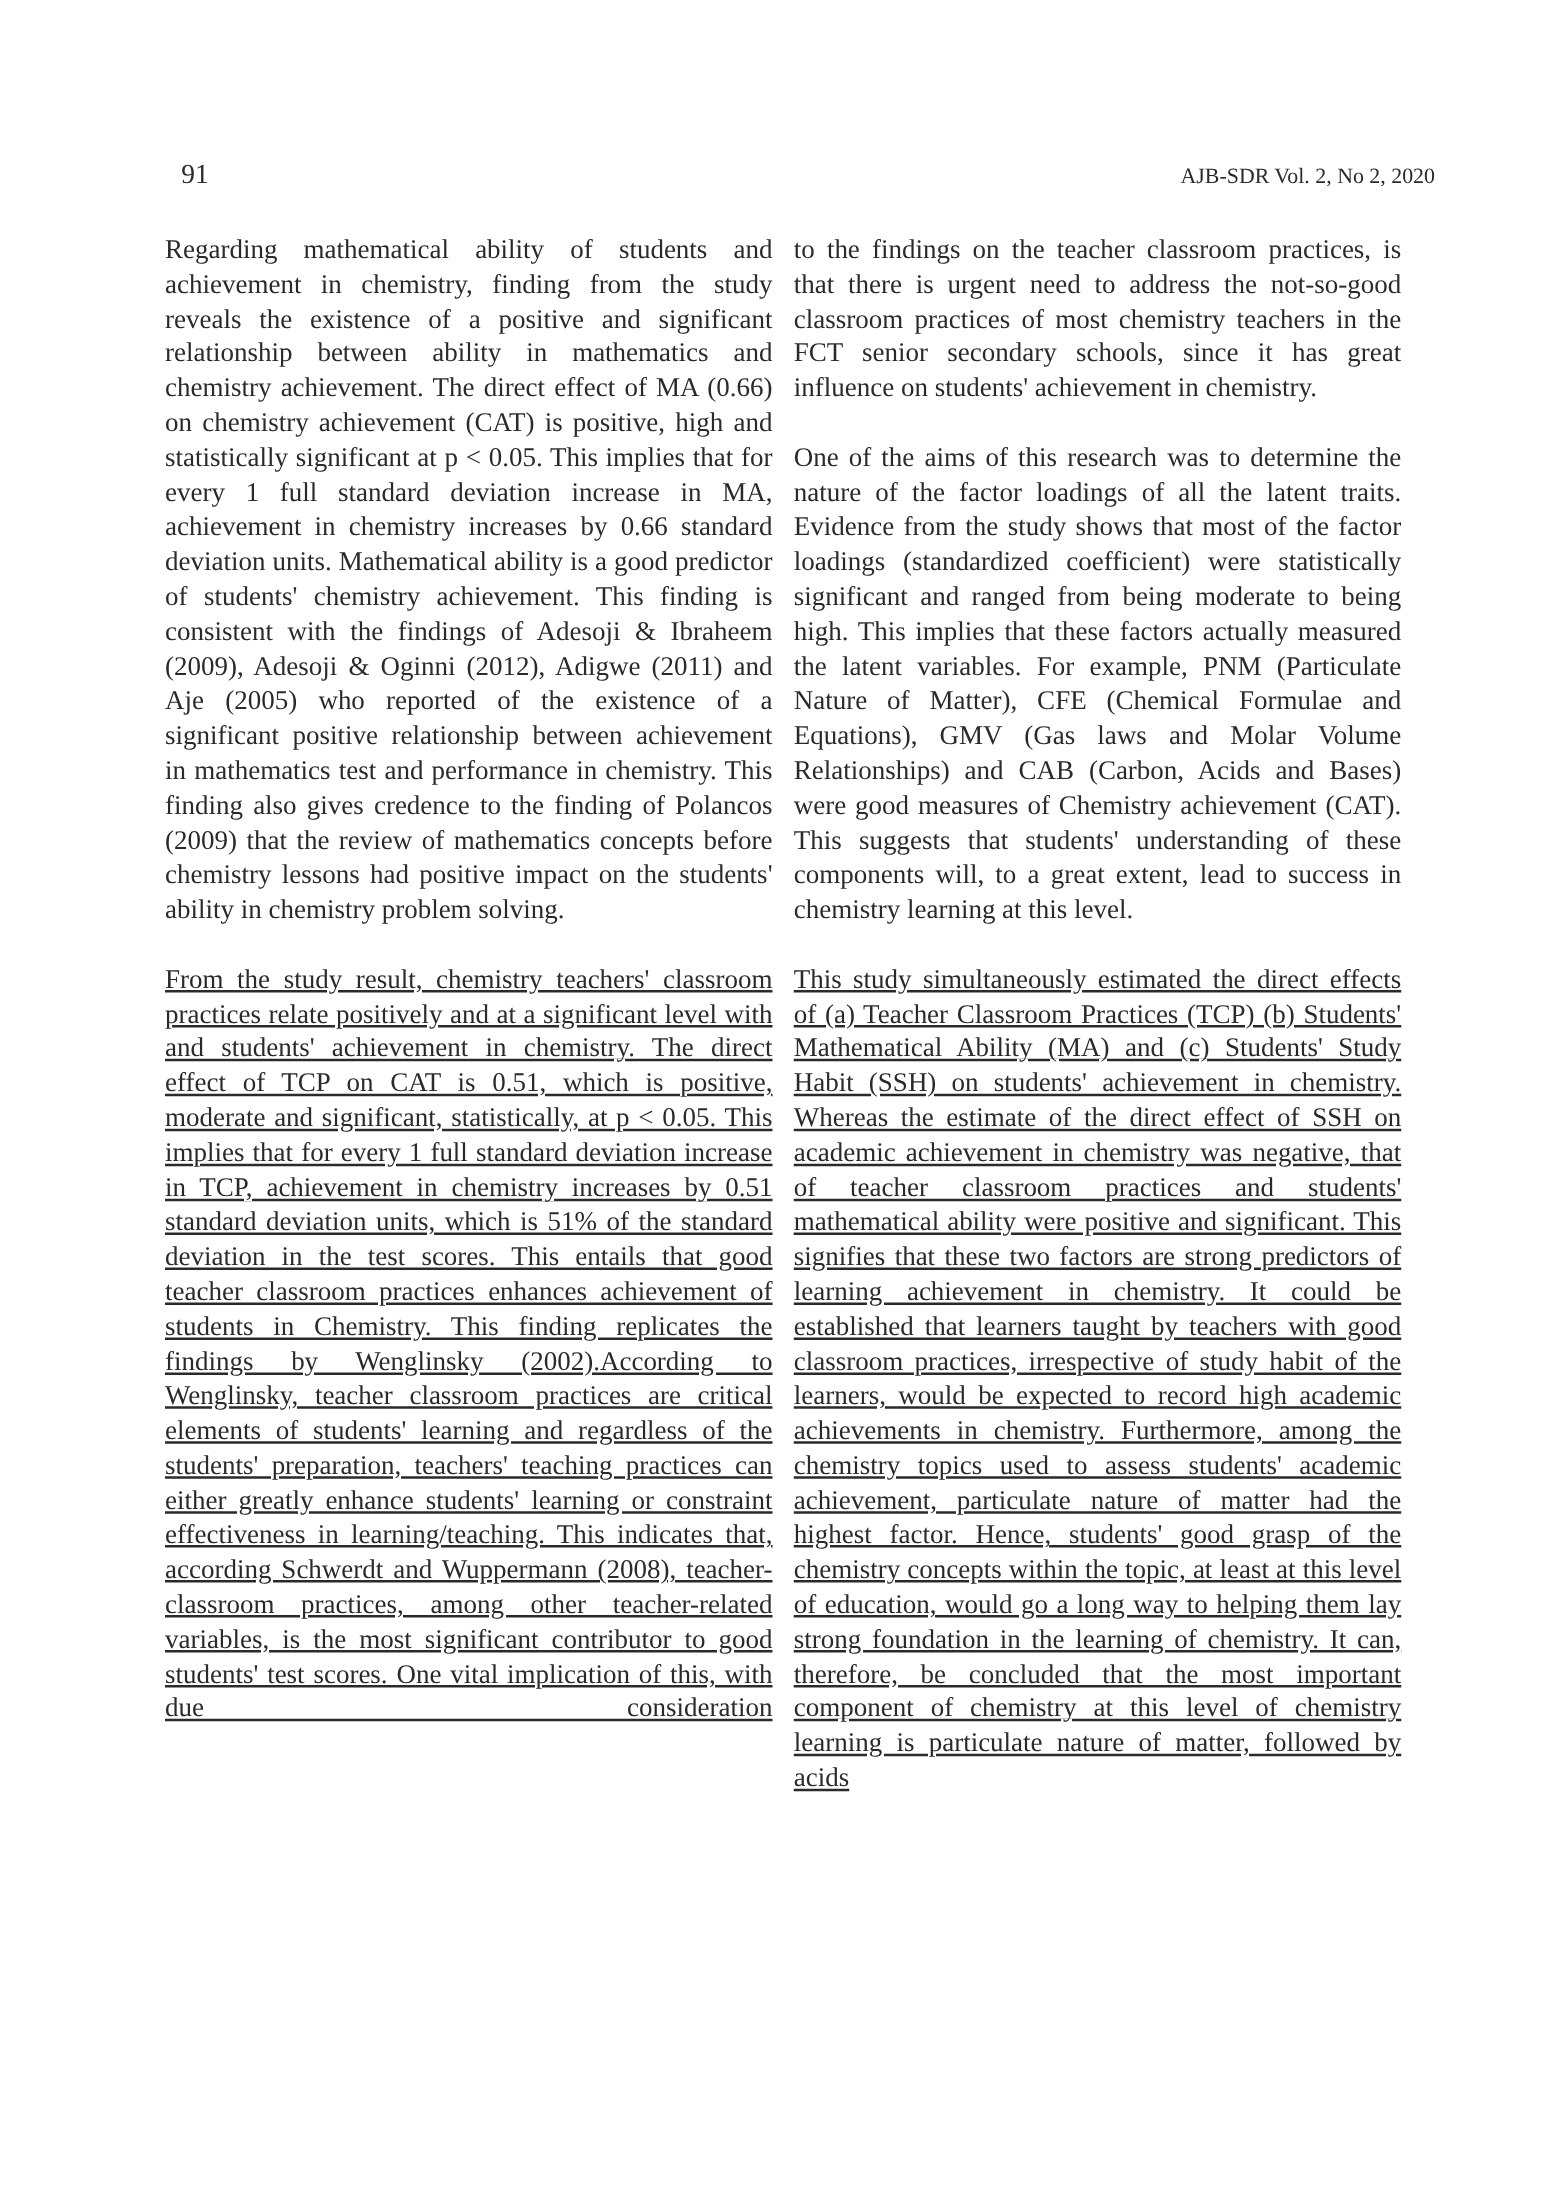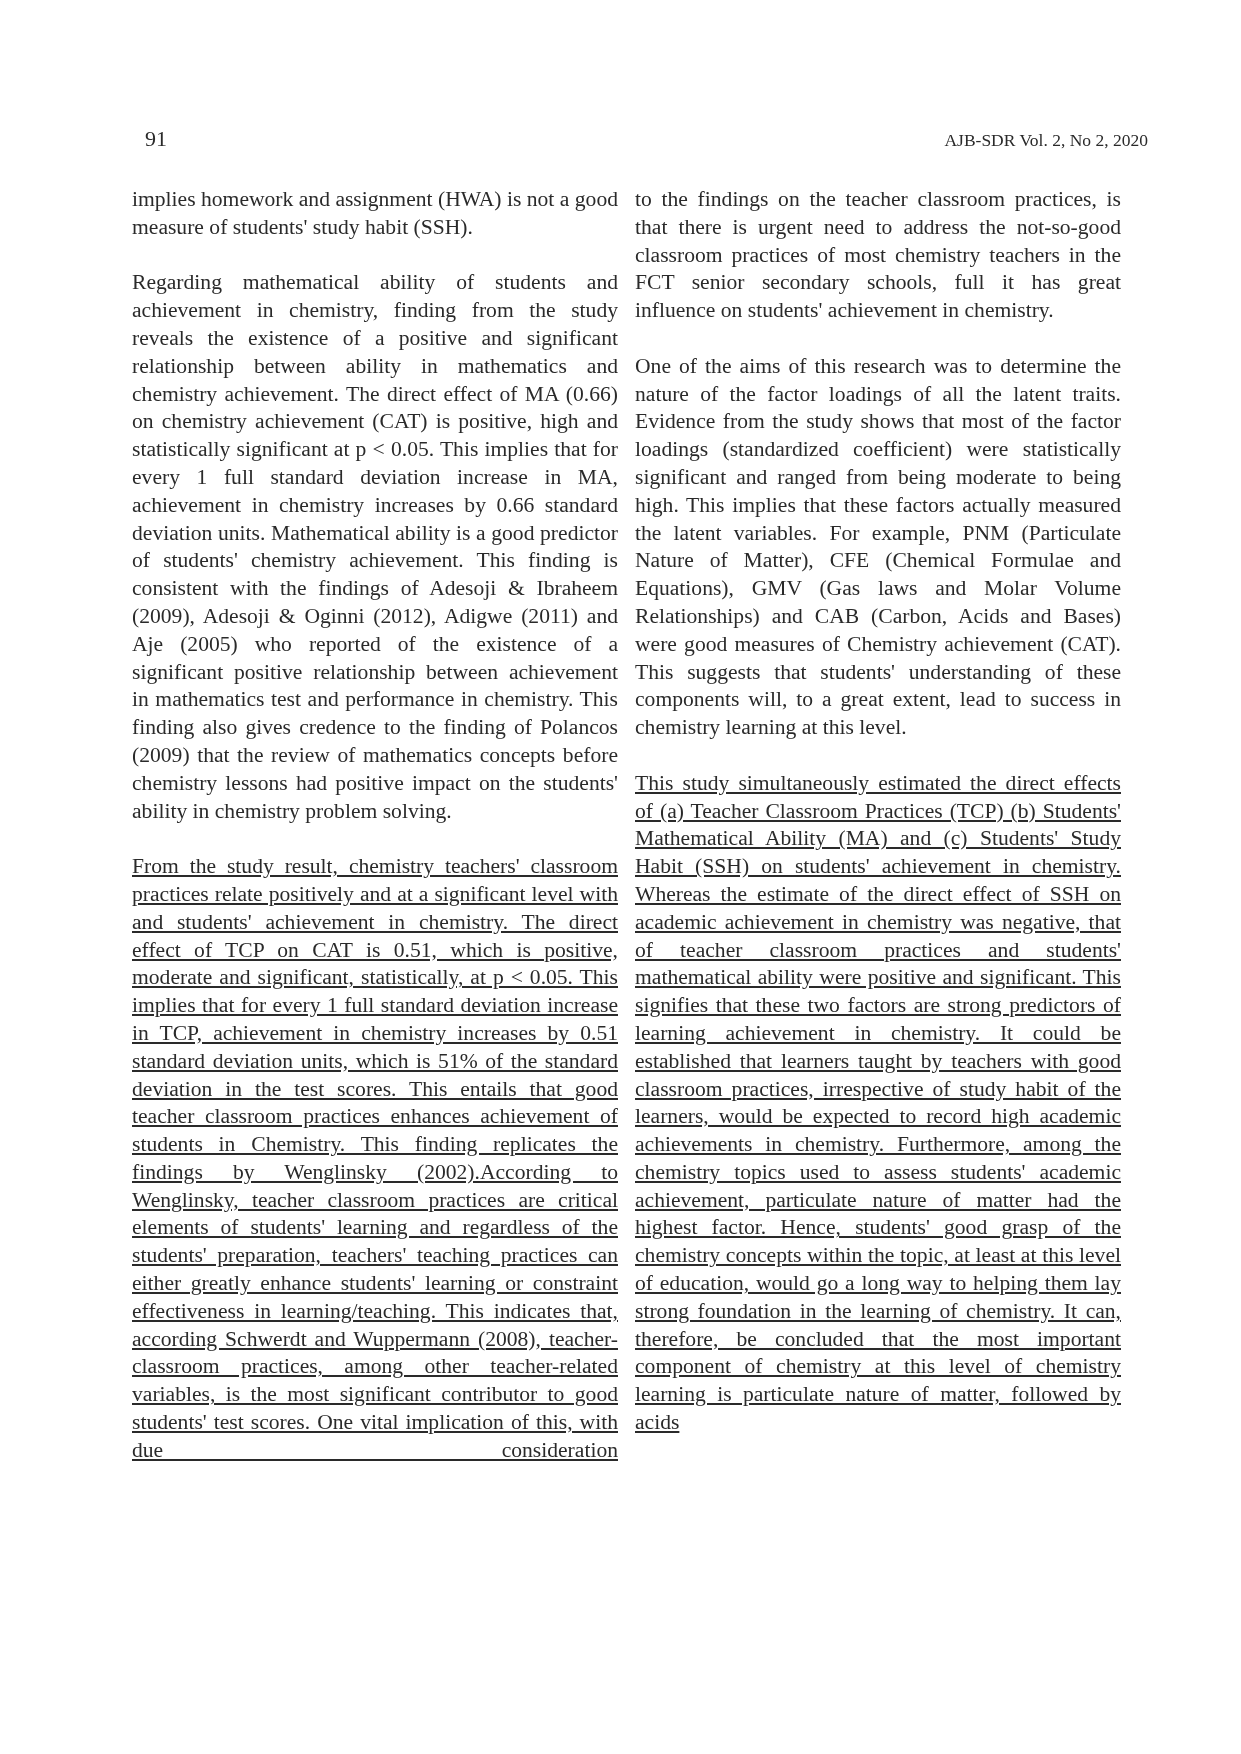--- a/index.html
+++ b/index.html
@@ -65,22 +65,21 @@
   </style>
 </head>
 <body>
 
 <div class="header">
   <span class="page-number">91</span>
   <span class="journal-ref">AJB-SDR Vol. 2, No 2, 2020</span>
 </div>
 
 <div class="column col-left">
-  <p class="para">implies homework and assignment (HWA) is not a good measure of students' study habit (SSH).</p>
   <p class="para">Regarding mathematical ability of students and achievement in chemistry, finding from the study reveals the existence of a positive and significant relationship between ability in mathematics and chemistry achievement. The direct effect of MA (0.66) on chemistry achievement (CAT) is positive, high and statistically significant at p &lt; 0.05. This implies that for every 1 full standard deviation increase in MA, achievement in chemistry increases by 0.66 standard deviation units. Mathematical ability is a good predictor of students' chemistry achievement. This finding is consistent with the findings of Adesoji &amp; Ibraheem (2009), Adesoji &amp; Oginni (2012), Adigwe (2011) and Aje (2005) who reported of the existence of a significant positive relationship between achievement in mathematics test and performance in chemistry. This finding also gives credence to the finding of Polancos (2009) that the review of mathematics concepts before chemistry lessons had positive impact on the students' ability in chemistry problem solving.</p>
   <p class="para tight last-para">From the study result, chemistry teachers' classroom practices relate positively and at a significant level with and students' achievement in chemistry. The direct effect of TCP on CAT is 0.51, which is positive, moderate and significant, statistically, at p &lt; 0.05. This implies that for every 1 full standard deviation increase in TCP, achievement in chemistry increases by 0.51 standard deviation units, which is 51% of the standard deviation in the test scores. This entails that good teacher classroom practices enhances achievement of students in Chemistry. This finding replicates the findings by Wenglinsky (2002).According to Wenglinsky, teacher classroom practices are critical elements of students' learning and regardless of the students' preparation, teachers' teaching practices can either greatly enhance students' learning or constraint effectiveness in learning/teaching. This indicates that, according Schwerdt and Wuppermann (2008), teacher-classroom practices, among other teacher-related variables, is the most significant contributor to good students' test scores.  One vital implication of this, with due consideration</p>
 </div>
 
 <div class="column col-right">
-  <p class="para">to the findings on the teacher classroom practices, is that there is urgent need to address the not-so-good classroom practices of most chemistry teachers in the FCT senior secondary schools, full it has great influence on students' achievement in chemistry.</p>
+  <p class="para">to the findings on the teacher classroom practices, is that there is urgent need to address the not-so-good classroom practices of most chemistry teachers in the FCT senior secondary schools, since it has great influence on students' achievement in chemistry.</p>
   <p class="para">One of the aims of this research was to determine the nature of the factor loadings of all the latent traits. Evidence from the study shows that most of the factor loadings (standardized coefficient) were statistically significant and ranged from being moderate to being high. This implies that these factors actually measured the latent variables. For example, PNM (Particulate Nature of Matter), CFE (Chemical Formulae and Equations), GMV (Gas laws and Molar Volume Relationships) and CAB (Carbon, Acids and Bases) were good measures of Chemistry achievement (CAT). This suggests that students' understanding of these components will, to a great extent, lead to success in chemistry learning at this level.</p>
   <p class="para tight last-para">This study simultaneously estimated the direct effects of (a) Teacher Classroom Practices (TCP) (b) Students' Mathematical Ability (MA) and (c) Students' Study Habit (SSH) on students' achievement in chemistry. Whereas the estimate of the direct effect of SSH on academic achievement in chemistry was negative, that of teacher classroom practices and students' mathematical ability were positive and significant. This signifies that these two factors are strong predictors of learning achievement in chemistry. It could be established that learners taught by teachers with good classroom practices, irrespective of study habit of the learners, would be expected to record high academic achievements in chemistry. Furthermore, among the chemistry topics used to assess students' academic achievement, particulate nature of matter had the highest factor. Hence, students' good grasp of the chemistry concepts within the topic, at least at this level of education, would go a long way to helping them lay strong foundation in the learning of chemistry. It can, therefore, be concluded that the most important component of chemistry at this level of chemistry learning is particulate nature of matter, followed by acids</p>
 </div>
 
 </body></html>

